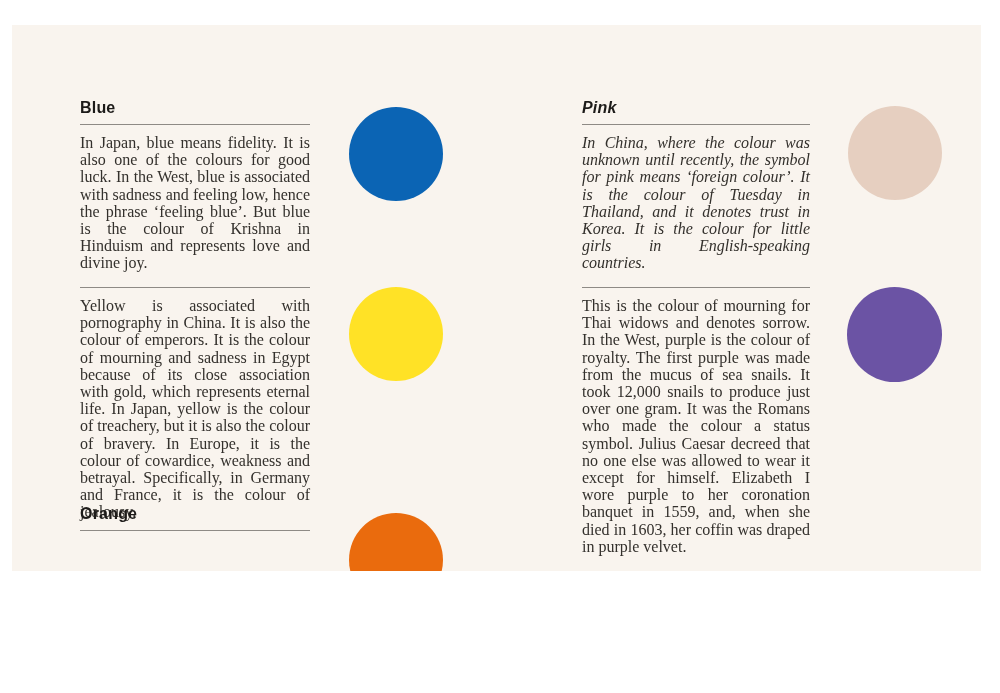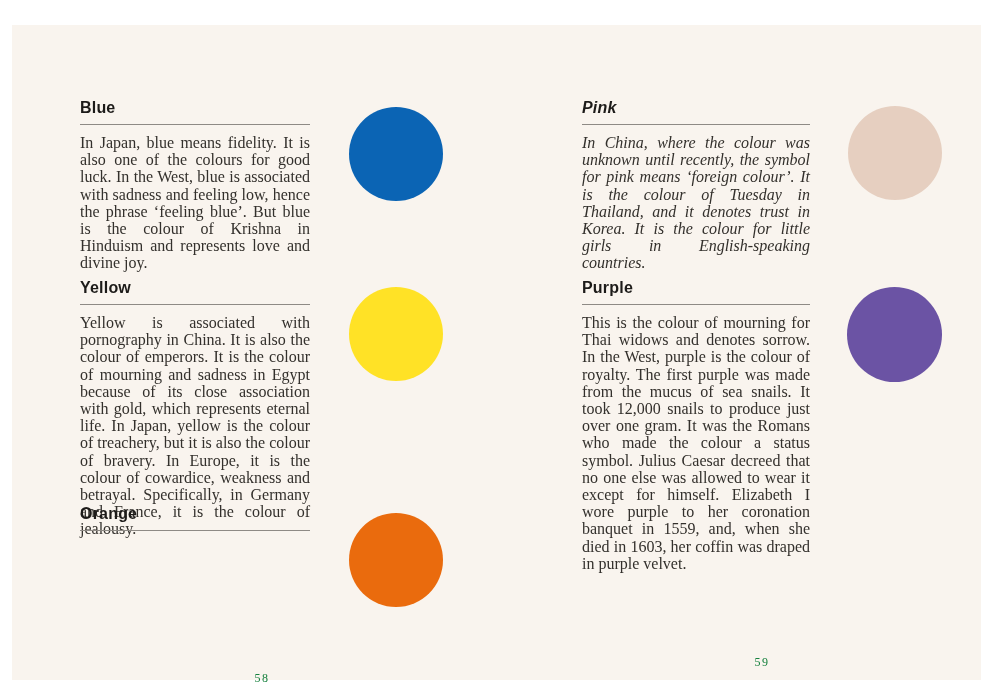--- a/index.html
+++ b/index.html
@@ -4,21 +4,21 @@
 <style>
   html, body {
     margin: 0;
     padding: 0;
     background: #ffffff;
     font-family: "Liberation Serif", serif;
   }
   #canvas {
     position: relative;
     width: 1000px;
-    height: 693px;
+    height: 571px;
     background: #ffffff;
     overflow: hidden;
   }
   .spread {
     position: absolute;
     left: 12px;
     top: 25px;
     width: 969px;
     height: 655px;
     background: #f9f4ee;
@@ -88,21 +88,20 @@
 <div id="canvas">
   <div class="spread" style="background: rgb(249, 244, 238);">
 
     <div class="section" id="sec-blue">
       <h2>Blue</h2>
       <div class="rule"></div>
       <p>In Japan, blue means fidelity. It is also one of the colours for good luck. In the West, blue is associated with sadness and feeling low, hence the phrase ‘feeling blue’. But blue is the colour of Krishna in Hinduism and represents love and divine joy.</p>
     </div>
 
     <div class="section" id="sec-yellow">
-      <h2>Yellow</h2>
       <div class="rule"></div>
       <p>Yellow is associated with pornography in China. It is also the colour of emperors. It is the colour of mourning and sadness in Egypt because of its close association with gold, which represents eternal life. In Japan, yellow is the colour of treachery, but it is also the colour of bravery. In Europe, it is the colour of cowardice, weakness and betrayal. Specifically, in Germany and France, it is the colour of jealousy.</p>
     </div>
 
     <div class="section" id="sec-orange">
       <h2>Orange</h2>
       <div class="rule"></div>
     </div>
 
     <div class="swatch" id="circle-blue" style="background: rgb(11, 100, 180);"></div>
@@ -111,21 +110,20 @@
 
     <div class="pagenum" id="pagenum-left">58</div>
 
     <div class="section" id="sec-pink">
       <h2>Pink</h2>
       <div class="rule"></div>
       <p>In China, where the colour was unknown until recently, the symbol for pink means ‘foreign colour’. It is the colour of Tuesday in Thailand, and it denotes trust in Korea. It is the colour for little girls in English-speaking countries.</p>
     </div>
 
     <div class="section" id="sec-purple">
-      <h2>Purple</h2>
       <div class="rule"></div>
       <p>This is the colour of mourning for Thai widows and denotes sorrow. In the West, purple is the colour of royalty. The first purple was made from the mucus of sea snails. It took 12,000 snails to produce just over one gram. It was the Romans who made the colour a status symbol. Julius Caesar decreed that no one else was allowed to wear it except for himself. Elizabeth I wore purple to her coronation banquet in 1559, and, when she died in 1603, her coffin was draped in purple velvet.</p>
     </div>
 
     <div class="swatch" id="circle-pink" style="background: rgb(230, 207, 192);"></div>
     <div class="swatch" id="circle-purple" style="background: rgb(107, 83, 164);"></div>
 
     <div class="pagenum" id="pagenum-right">59</div>
 
   </div>

